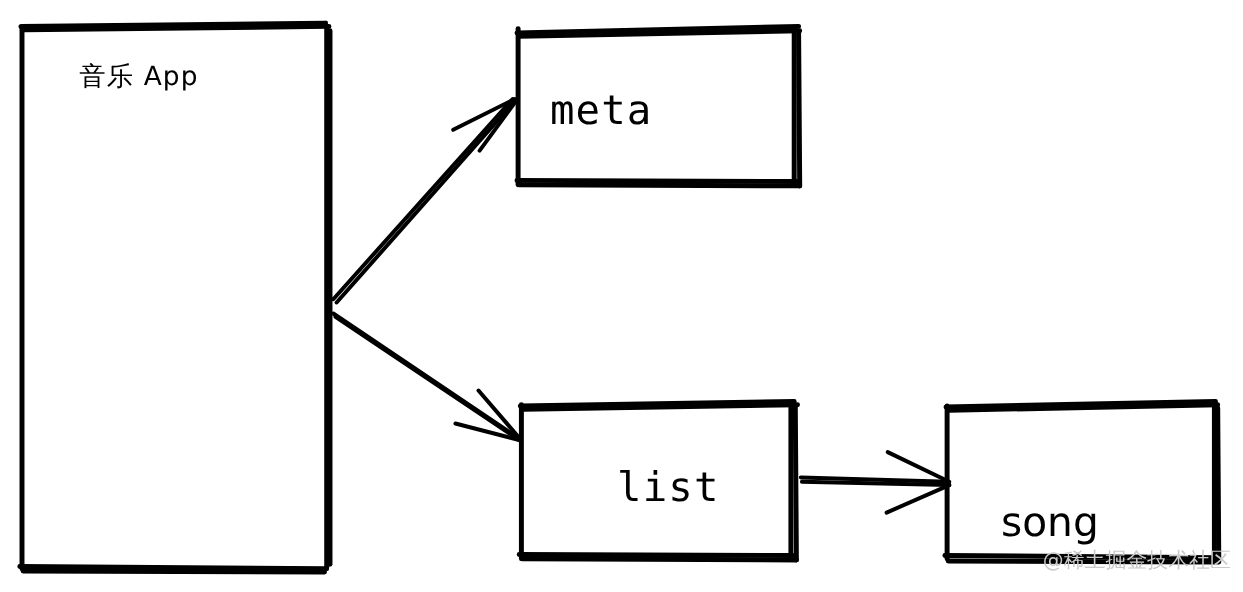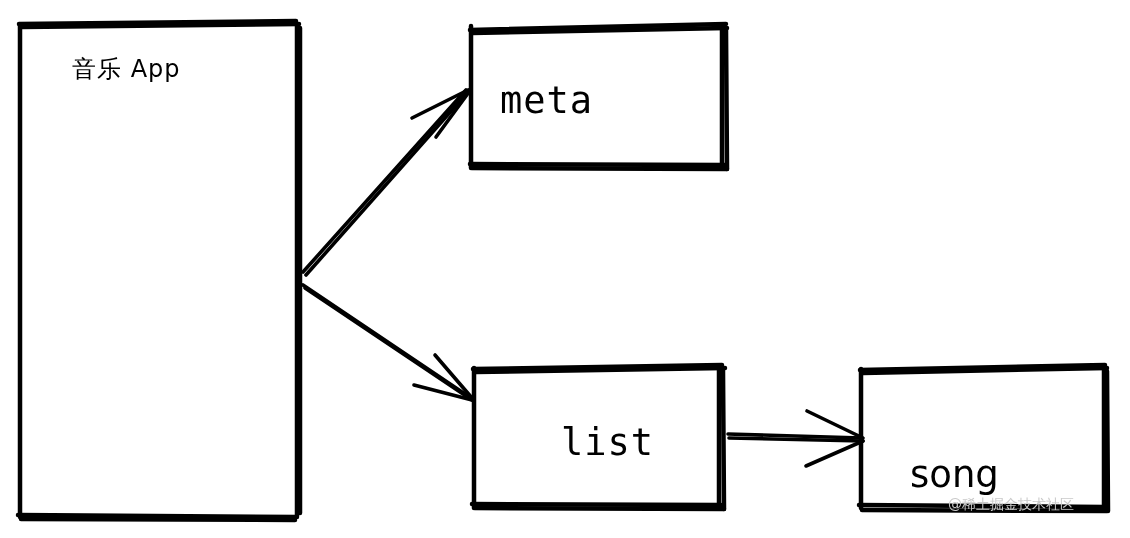--- a/index.html
+++ b/index.html
@@ -49,21 +49,21 @@
   #label-app     { left: 72px;  top: 57px; }
   #label-user    { left: 72px;  top: 233px; }
   #label-meta    { left: 500px; top: 82px; }
   #label-list    { left: 525px; top: 424px; margin-left: 36px; }
   #label-song    { left: 910px; top: 424px; margin-top: 32px; }
   #watermark {
     position: absolute;
     left: 948px;
     top: 496px;
     font-family: "DejaVu Sans", "Liberation Sans", sans-serif;
-    font-size: 14px;
+    font-size: 19px;
     color: #c9c9c9;
     white-space: nowrap;
     user-select: none;
   }
 </style>
 </head>
 <body>
 
 <div id="canvas">
 

